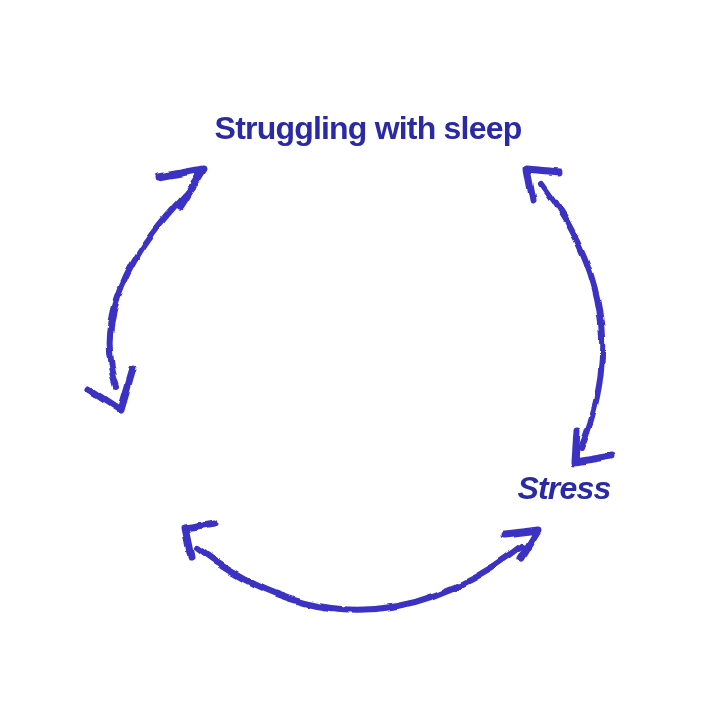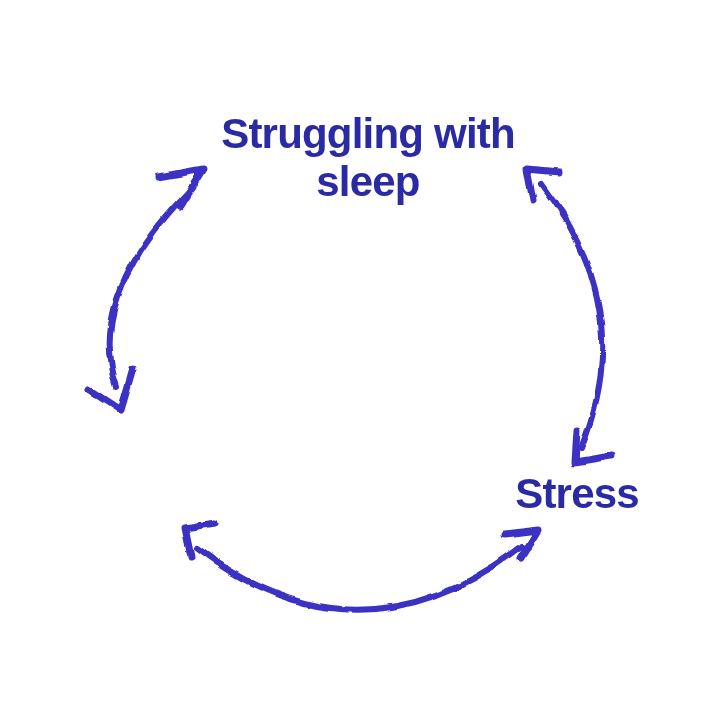--- a/index.html
+++ b/index.html
@@ -28,28 +28,28 @@
     stroke: var(--color-arrow, #3b33c4);
     stroke-linecap: round;
     stroke-linejoin: round;
   }
   .arc { stroke-width: 6px; }
   .head { stroke-width: 7px; }
   .node {
     position: absolute;
     color: var(--color-text, #2b2aa5);
     font-weight: 700;
-    font-size: 42px;
+    font-size: 32px;
     line-height: 1.14;
     letter-spacing: -0.8px;
     text-align: center;
   }
   .node-top    { left: 178px; top: 110px; width: 380px; }
   .node-bleft  { left:  30px; top: 424px; width: 305px; }
-  .node-bright { left: 467px; top: 470px; width: 220px; }
+  .node-bright { left: 454px; top: 470px; width: 220px; font-style: italic; }
 </style>
 </head>
 <body>
 
 <div class="canvas">
 
   <svg class="arrows-svg" viewBox="0 0 720 720" aria-hidden="true">
     <defs>
       <filter id="rough" x="-20%" y="-20%" width="140%" height="140%">
         <feTurbulence type="fractalNoise" baseFrequency="0.035" numOctaves="3" seed="7" result="noise"></feTurbulence>

